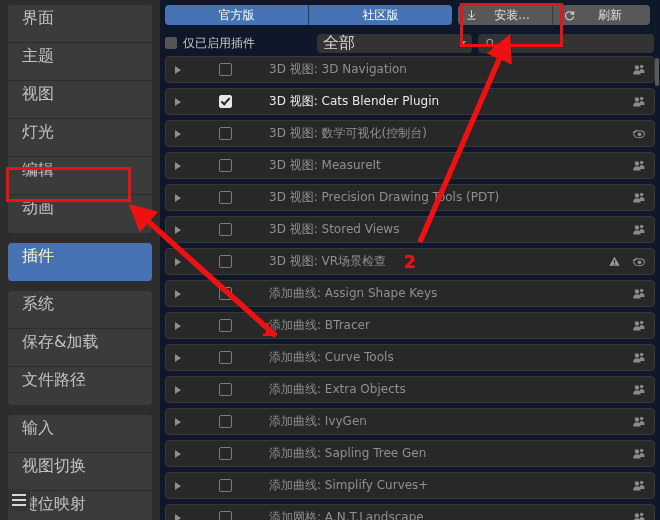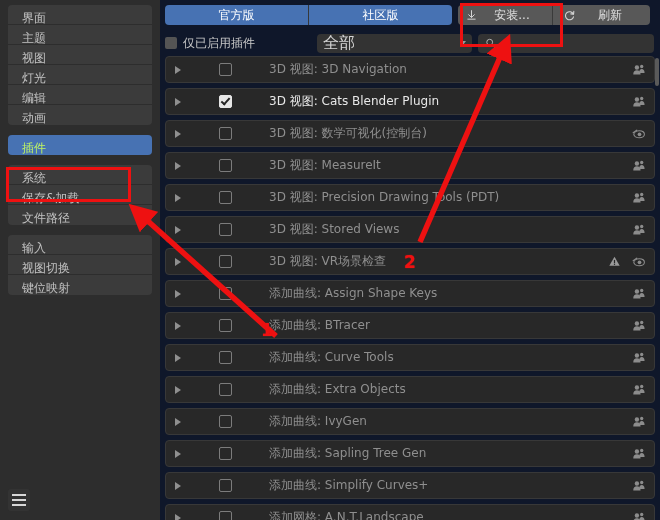--- a/index.html
+++ b/index.html
@@ -18,36 +18,36 @@
 
   
   #sidebar {
     position: absolute; left: 0; top: 0; width: 160px; height: 520px;
     background: #2d2d2d;
     padding-top: 5px;
     box-sizing: border-box;
   }
   .nav-group { margin: 0 8px 10px 8px; }
   .nav-item {
-    height: 20px;
+    height: 38px;
     line-height: 26px;
     background: #3b3b3b;
     color: #c2c2c2;
     padding-left: 14px;
-    font-size: 12px;
+    font-size: 16px;
     border-bottom: 1px solid #2d2d2d;
     box-sizing: border-box;
     cursor: pointer;
     white-space: nowrap;
   }
   .nav-item:first-child { border-top-left-radius: 4px; border-top-right-radius: 4px; }
   .nav-item:last-child  { border-bottom-left-radius: 4px; border-bottom-right-radius: 4px; border-bottom: none;}
   .nav-item.active {
     background: #4772b3;
-    color: #bef264;
+    color: #fef9c3;
   }
   #hamburger {
     position: absolute; left: 8px; bottom: 9px;
     width: 22px; height: 22px;
     background: #333333;
     border-radius: 3px;
     display: flex; flex-direction: column;
     justify-content: center; align-items: center;
     gap: 3px;
     cursor: pointer;

